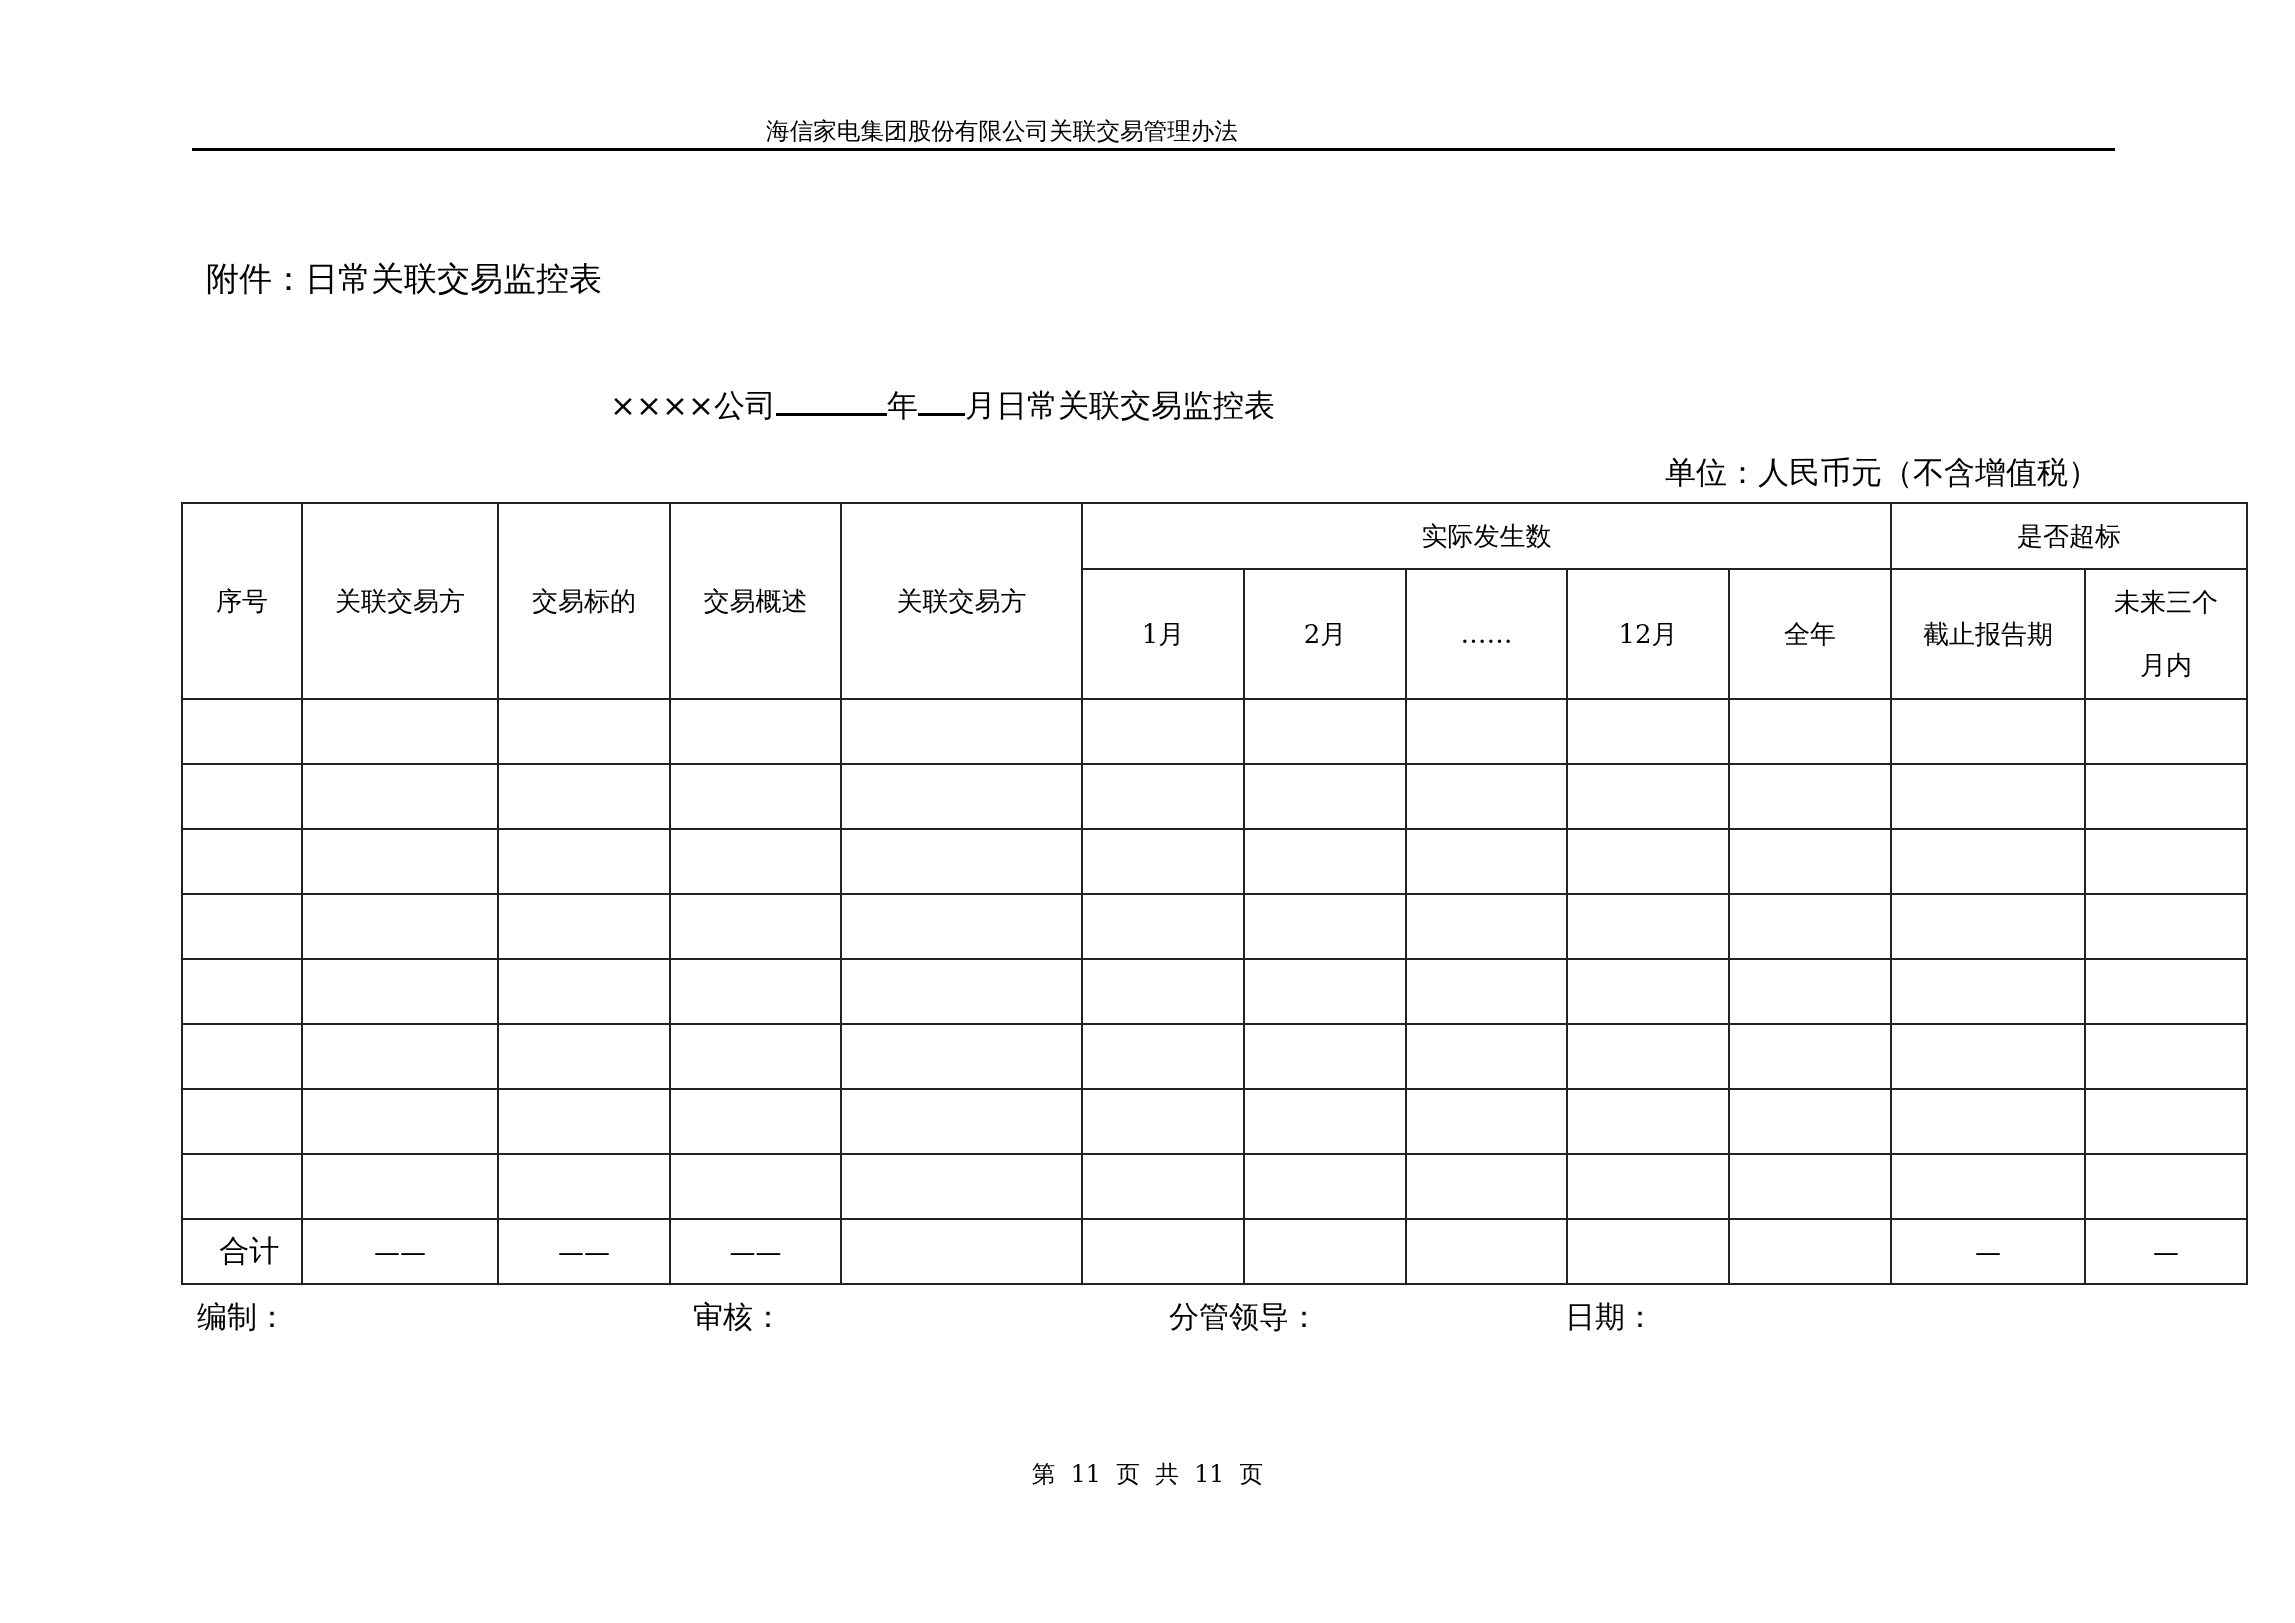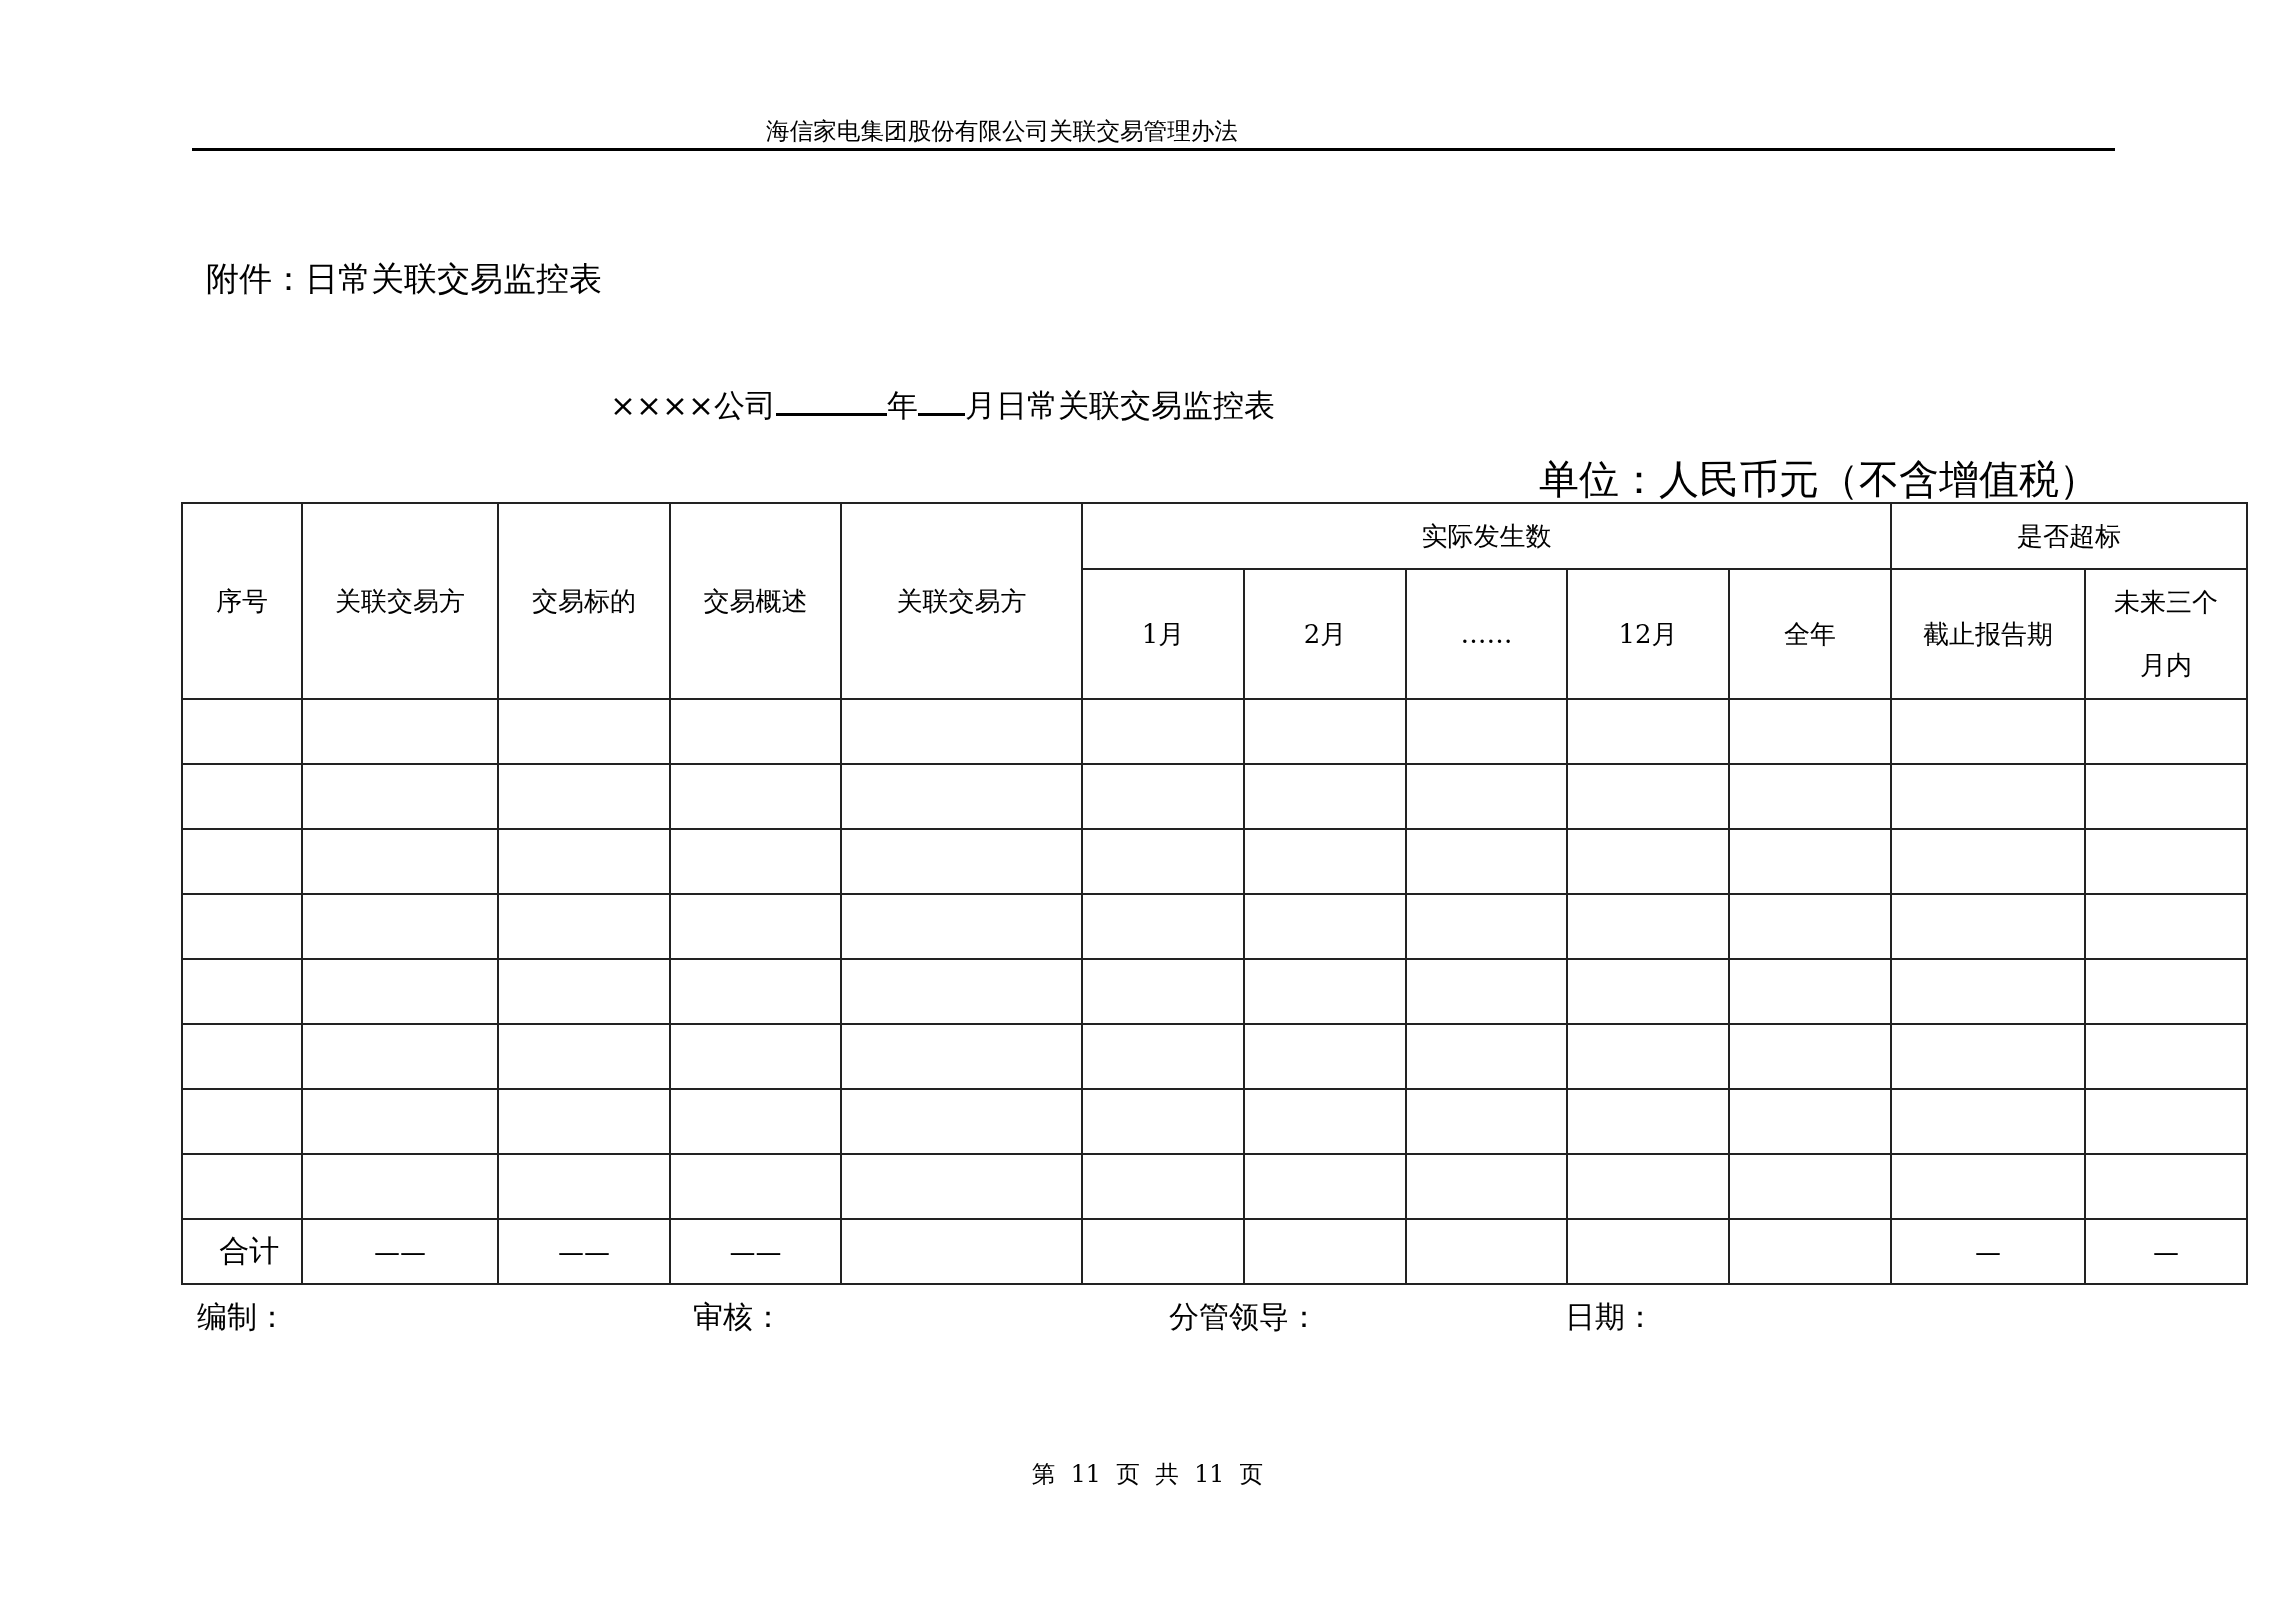--- a/index.html
+++ b/index.html
@@ -6,21 +6,21 @@
   body { width:2295px; height:1623px; position:relative; overflow:hidden;
          font-family:"DejaVu Serif","Liberation Serif",serif; color:#000; }
   .abs { position:absolute; }
   .running-header { left:0; width:2004px; top:115px; text-align:center; font-size:23.6px; }
   .header-rule { left:192px; top:148px; width:1923px; height:3.3px; background:#000; }
   .attachment-title { left:198px; top:257px; font-size:33px; font-family:"DejaVu Sans","Liberation Sans",sans-serif;margin-left:8px; }
   .form-title { left:0; width:1885px; top:385px; text-align:center; font-size:31px; font-family:"DejaVu Sans","Liberation Sans",sans-serif; }
   .blank { display:inline-block; border-bottom:3.9px solid #000; vertical-align:baseline; height:23.6px; }
   .blank.year { width:111px; }
   .blank.month { width:47px; }
-  .unit-note { right:196px; top:452px; font-size:40px; font-family:"DejaVu Sans","Liberation Sans",sans-serif; }
+  .unit-note { right:196px; top:452px; font-size:31px; font-family:"DejaVu Sans","Liberation Sans",sans-serif; }
   table.monitor { position:absolute; left:181px; top:502px; width:2066px; border-collapse:collapse; table-layout:fixed;
                   font-family:"DejaVu Sans","Liberation Sans",sans-serif; font-size:26px; }
   table.monitor td, table.monitor th { border:2px solid #222; text-align:center; vertical-align:middle; font-weight:normal; padding:0; }
   table.monitor tr.h1 > * { height:64px; }
   table.monitor tr.h2 > * { height:128px;margin-left:20px; }
   table.monitor tr.body > td { height:63px; }
   .bold-num { font-weight:bold; font-family:"DejaVu Serif","Liberation Serif",serif; }
   .two-line { line-height:63px; }
   td.total-label { text-align:left; padding-left:14.4px !important; font-size:30px; }
   .signoff { top:1297px; font-size:30px; font-family:"DejaVu Sans","Liberation Sans",sans-serif; }

